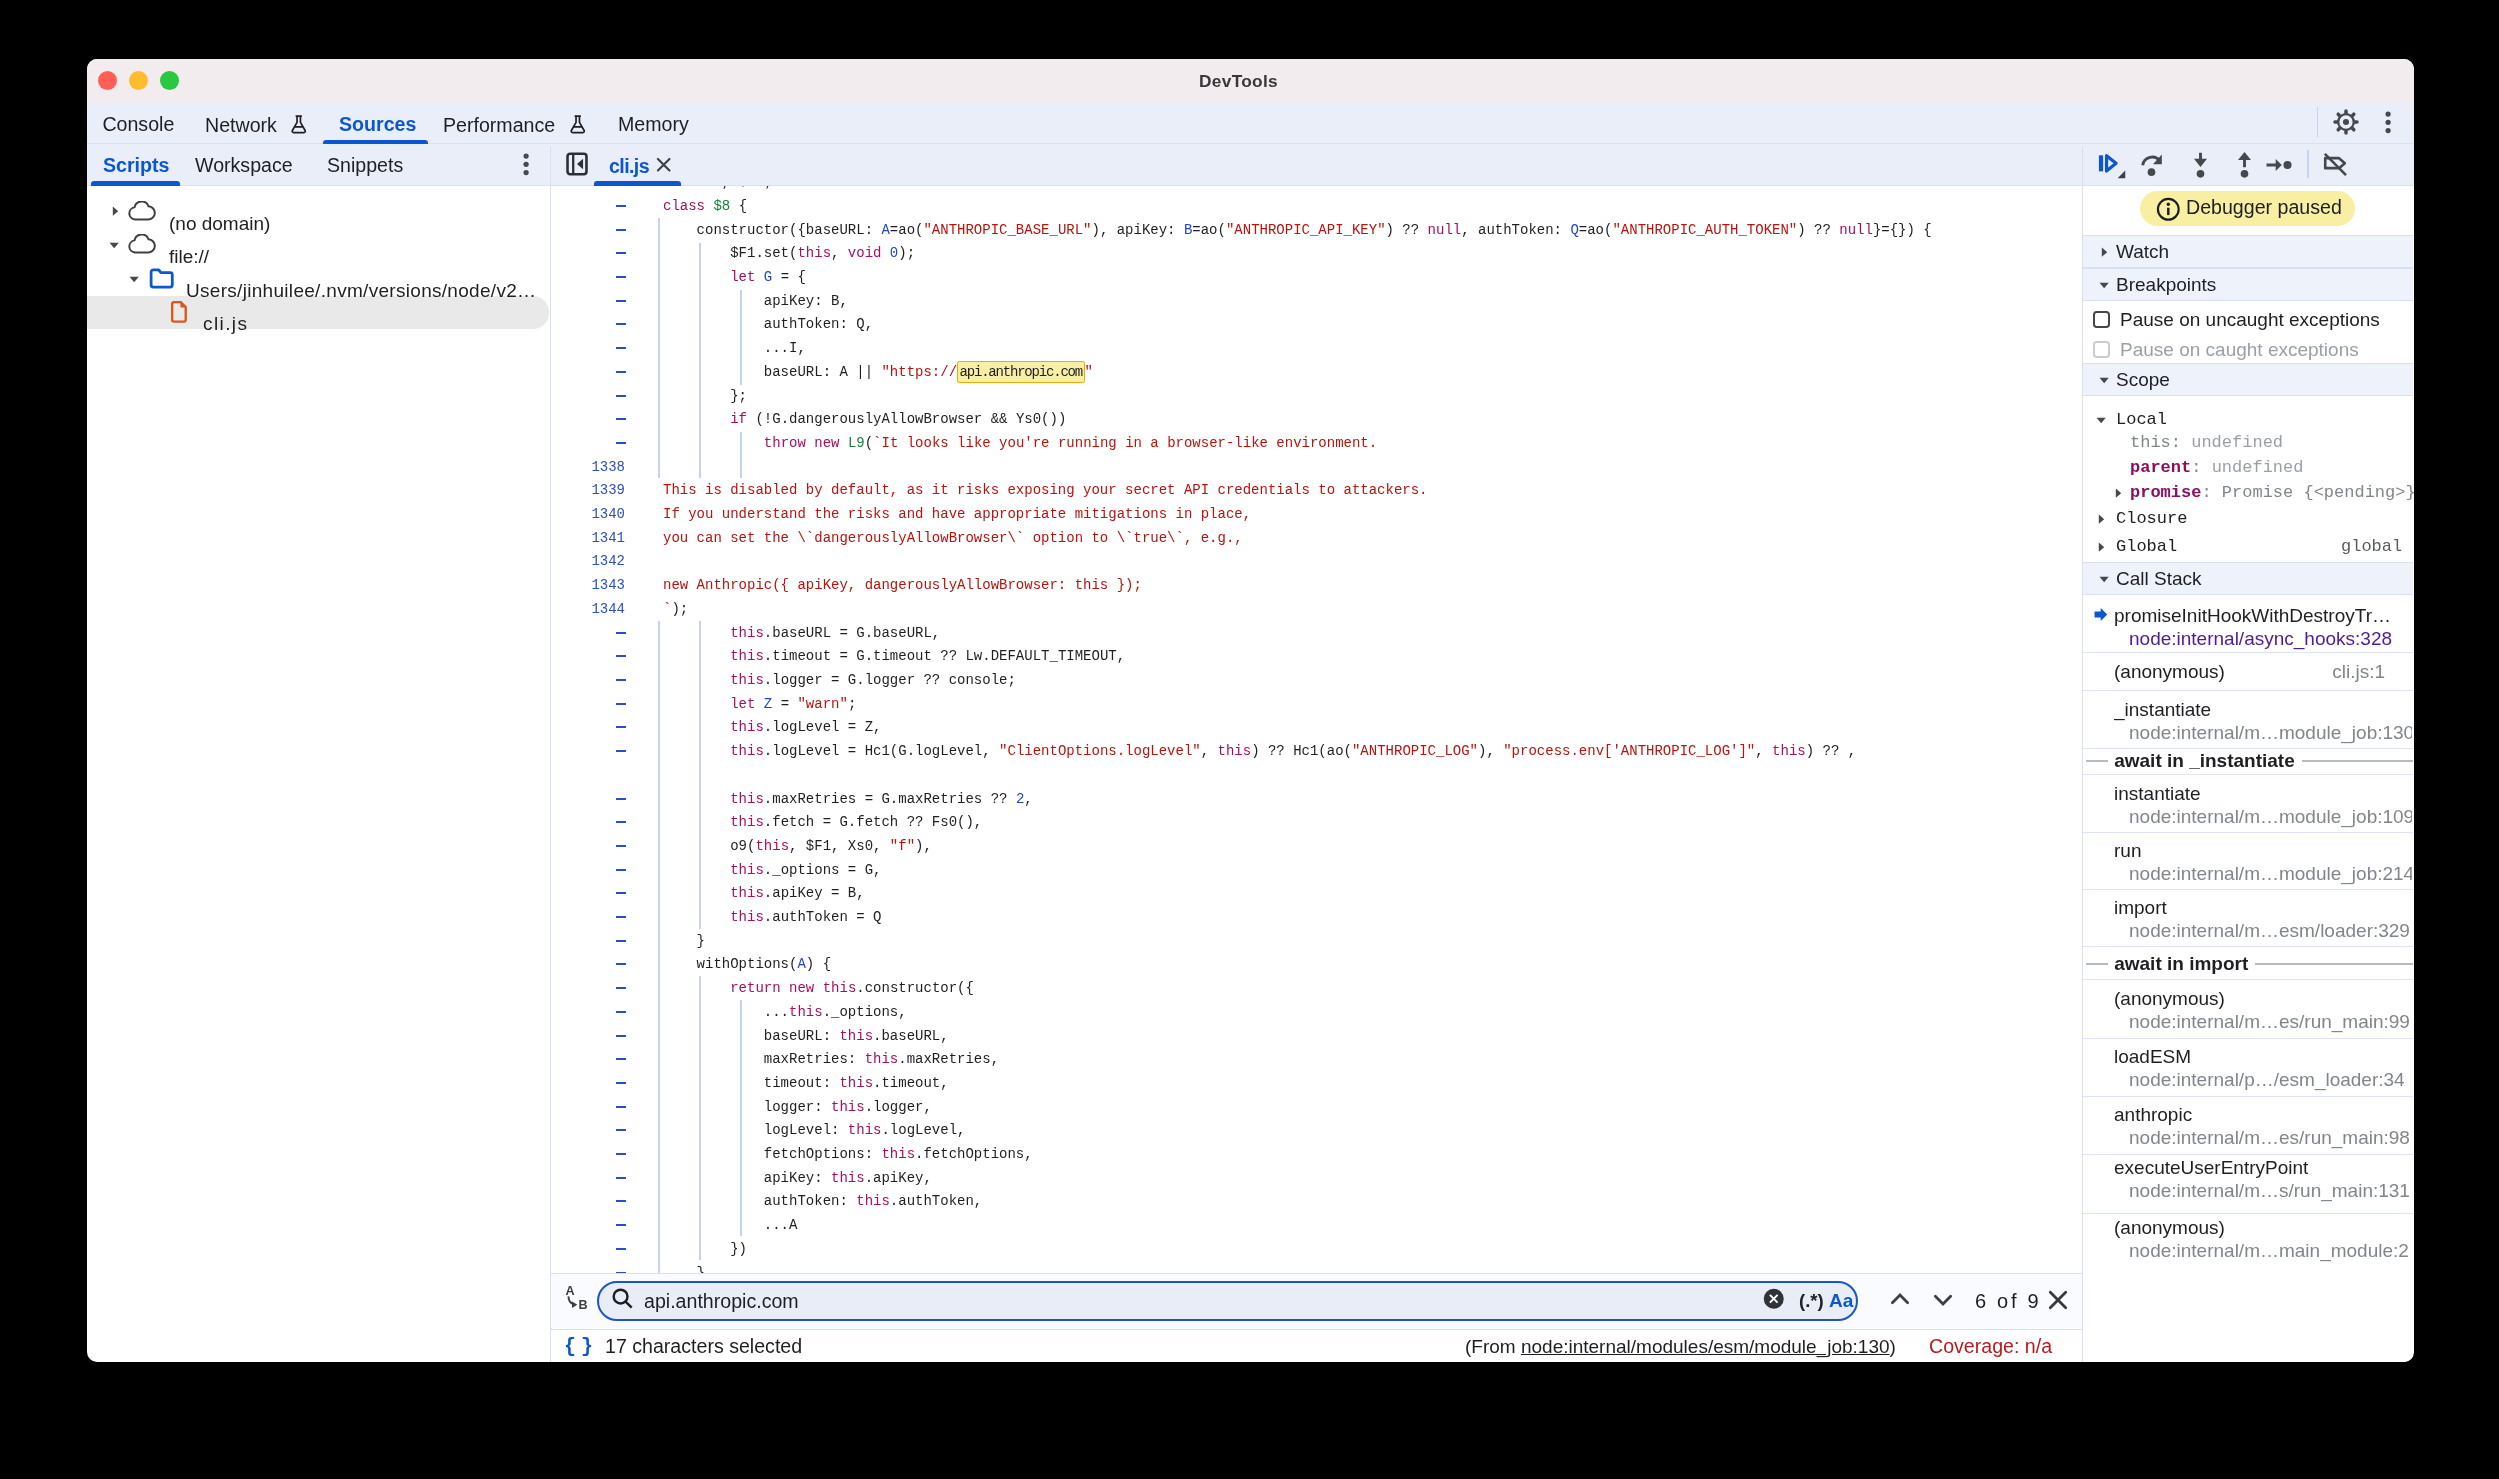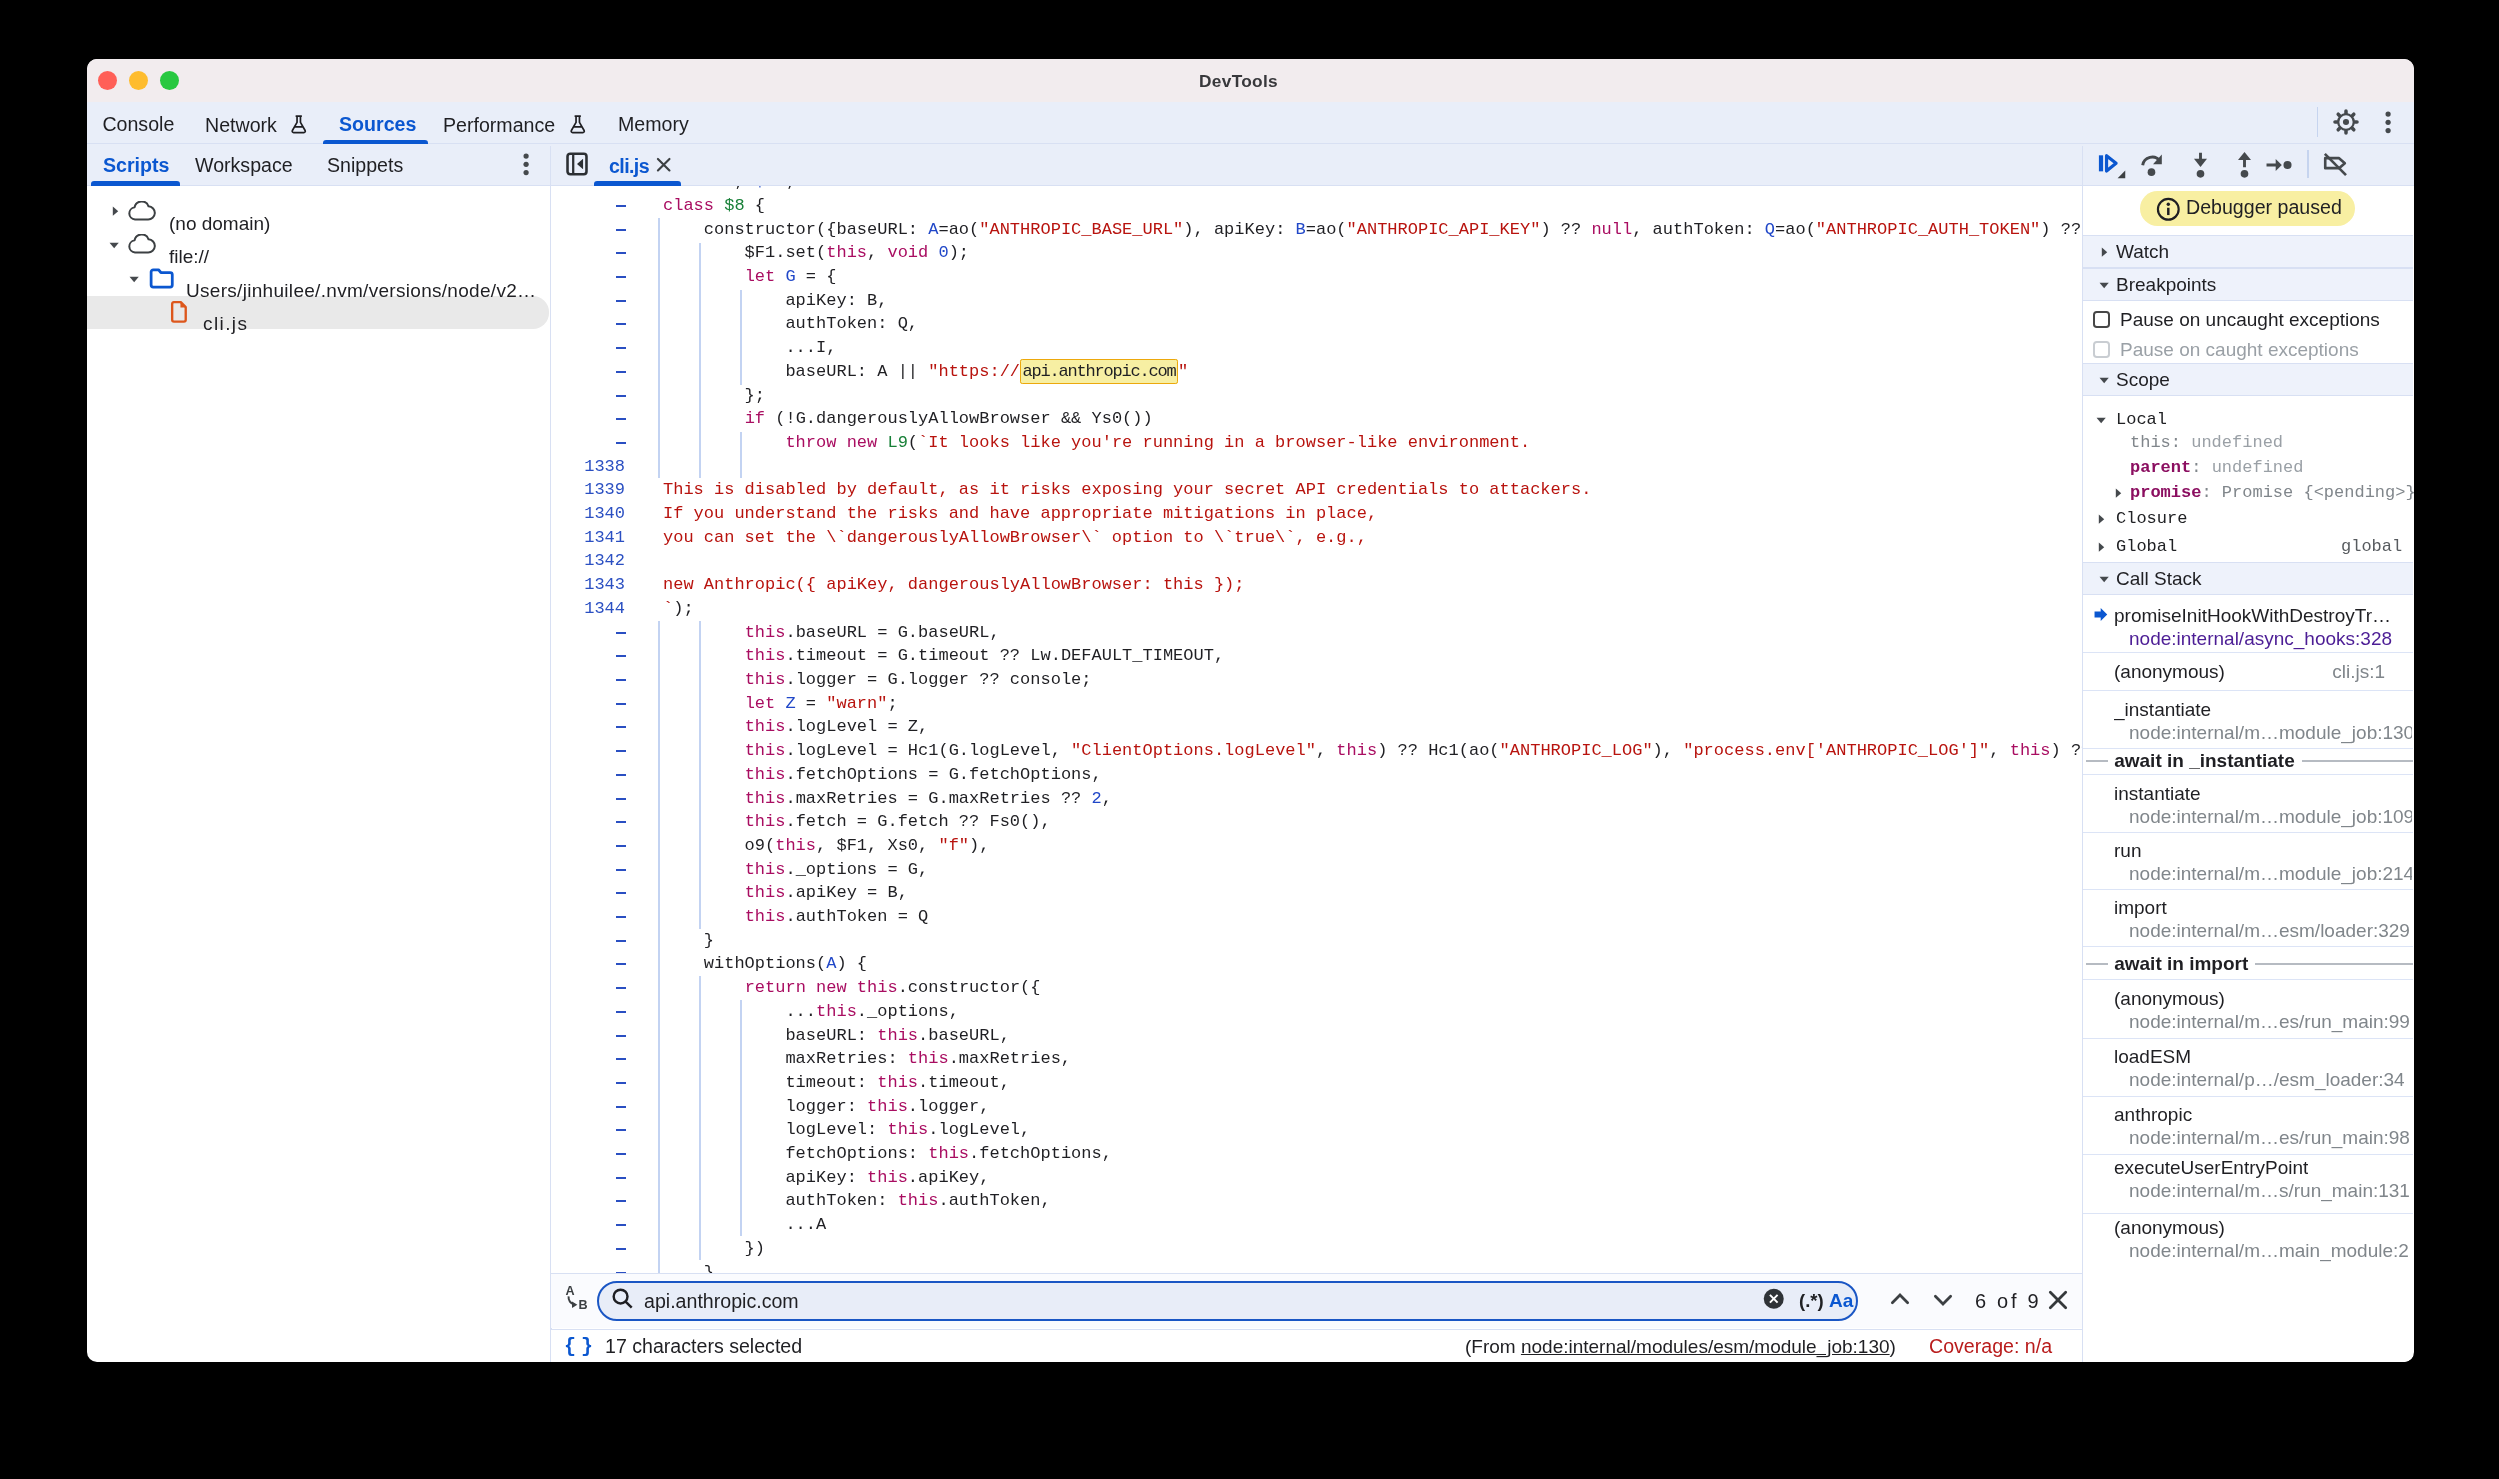--- a/index.html
+++ b/index.html
@@ -12,21 +12,21 @@
 #srcu { position:absolute; left:236px; top:81px; width:105px; height:4.6px; background:#0b57d0; border-radius:3.1px 3.1px 0 0; }
 #row2 { position:absolute; left:0; top:85px; width:100%; height:42px; background:#e9eef9; border-bottom:1.5px solid #d8e0f3; }
 .t2 { position:absolute; top:9.6px; font-size:19.6px; color:#1f1f23; }
 #scru { position:absolute; left:3.8px; top:122px; width:89px; height:4.6px; background:#0b57d0; border-radius:3.1px 3.1px 0 0; }
 #tabu { position:absolute; left:507px; top:122px; width:87px; height:4.6px; background:#0b57d0; border-radius:3.1px 3.1px 0 0; }
 #sidediv { position:absolute; left:463px; top:87px; width:1.5px; height:1216px; background:#d8e0f3; }
 #rightdiv { position:absolute; left:1995px; top:87px; width:1.5px; height:1216px; background:#d8e0f3; }
 .trow { position:absolute; font-size:19px; color:#1f1f23;margin-top:12px; }
 .pill { position:absolute; left:0; top:237px; width:462px; height:33px; background:#e9e9e9; border-radius:0 16px 16px 0; }
 #editor { position:absolute; left:464px; top:126px; width:1531px; height:1088px; background:#fff; overflow:hidden; }
-.cl { position:absolute; left:0; width:100%; height:24px; font-family:"Liberation Mono",monospace; font-size:17px; line-height:24px; white-space:pre; color:#1f1f23; }
+.cl { position:absolute; left:0; width:100%; height:24px; font-family:"Liberation Mono",monospace; font-size:14px; line-height:24px; white-space:pre; color:#1f1f23; }
 .cl .ct { position:absolute; left:112px; top:0; }
 .cl .num { position:absolute; left:0; width:74px; text-align:right; color:#2a4fc2; font-weight:normal; }
 .cl .dash { position:absolute; left:65px; top:10.5px; width:10px; height:2.3px; background:#2a4fc2; }
 .cl i { font-style:normal; }
 i.k { color:#a90d61; } i.s { color:#b8130e; } i.b { color:#2047c8; } i.g { color:#188038; }
 .hl { background:#f7efa3; border:1.9px solid #eca80c; border-radius:2.3px; padding:2.3px 1.5px; color:#1f1f23; letter-spacing:-1.2px; }
 .guide { position:absolute; width:1.5px; background:#c3d3f2; }
 #tabstrip { position:absolute; left:464px; top:85px; width:1531px; height:42px; background:#e9eef9; border-bottom:1.5px solid #d8e0f3; }
 #searchbar { position:absolute; left:464px; top:1214px; width:1531px; height:55px; background:#fafbfe; border-top:1.5px solid #d8e0f3; }
 #spill { position:absolute; left:510px; top:1222px; width:1261px; height:40px; background:#e8edf8; border:2.3px solid #1a56c4; border-radius:20px; }
@@ -153,21 +153,20 @@
 <div class="cl" style="top:341px"><b class="num">1341</b><span class="ct"><i class="s">you can set the \`dangerouslyAllowBrowser\` option to \`true\`, e.g.,</i></span></div>
 <div class="cl" style="top:364px"><b class="num">1342</b><span class="ct"></span></div>
 <div class="cl" style="top:388px"><b class="num">1343</b><span class="ct"><i class="s">new Anthropic({ apiKey, dangerouslyAllowBrowser: this });</i></span></div>
 <div class="cl" style="top:412px"><b class="num">1344</b><span class="ct"><i class="s">`</i>);</span></div>
 <div class="cl" style="top:436px"><b class="dash"></b><span class="ct">        <i class="k">this</i>.baseURL = G.baseURL,</span></div>
 <div class="cl" style="top:459px"><b class="dash"></b><span class="ct">        <i class="k">this</i>.timeout = G.timeout ?? Lw.DEFAULT_TIMEOUT,</span></div>
 <div class="cl" style="top:483px"><b class="dash"></b><span class="ct">        <i class="k">this</i>.logger = G.logger ?? console;</span></div>
 <div class="cl" style="top:507px"><b class="dash"></b><span class="ct">        <i class="k">let</i> <i class="b">Z</i> = <i class="s">"warn"</i>;</span></div>
 <div class="cl" style="top:530px"><b class="dash"></b><span class="ct">        <i class="k">this</i>.logLevel = Z,</span></div>
 <div class="cl" style="top:554px"><b class="dash"></b><span class="ct">        <i class="k">this</i>.logLevel = Hc1(G.logLevel, <i class="s">"ClientOptions.logLevel"</i>, <i class="k">this</i>) ?? Hc1(ao(<i class="s">"ANTHROPIC_LOG"</i>), <i class="s">"process.env['ANTHROPIC_LOG']"</i>, <i class="k">this</i>) ?? ,</span></div>
-<div class="cl" style="top:578px"><b class="dash"></b><span class="ct">        <i class="k">this</i>.fetchOptions = G.fetchOptions,</span></div>
 <div class="cl" style="top:602px"><b class="dash"></b><span class="ct">        <i class="k">this</i>.maxRetries = G.maxRetries ?? <i class="b">2</i>,</span></div>
 <div class="cl" style="top:625px"><b class="dash"></b><span class="ct">        <i class="k">this</i>.fetch = G.fetch ?? Fs0(),</span></div>
 <div class="cl" style="top:649px"><b class="dash"></b><span class="ct">        o9(<i class="k">this</i>, $F1, Xs0, <i class="s">"f"</i>),</span></div>
 <div class="cl" style="top:673px"><b class="dash"></b><span class="ct">        <i class="k">this</i>._options = G,</span></div>
 <div class="cl" style="top:696px"><b class="dash"></b><span class="ct">        <i class="k">this</i>.apiKey = B,</span></div>
 <div class="cl" style="top:720px"><b class="dash"></b><span class="ct">        <i class="k">this</i>.authToken = Q</span></div>
 <div class="cl" style="top:744px"><b class="dash"></b><span class="ct">    }</span></div>
 <div class="cl" style="top:767px"><b class="dash"></b><span class="ct">    withOptions(<i class="b">A</i>) {</span></div>
 <div class="cl" style="top:791px"><b class="dash"></b><span class="ct">        <i class="k">return</i> <i class="k">new</i> <i class="k">this</i>.constructor({</span></div>
 <div class="cl" style="top:815px"><b class="dash"></b><span class="ct">            ...<i class="k">this</i>._options,</span></div>

